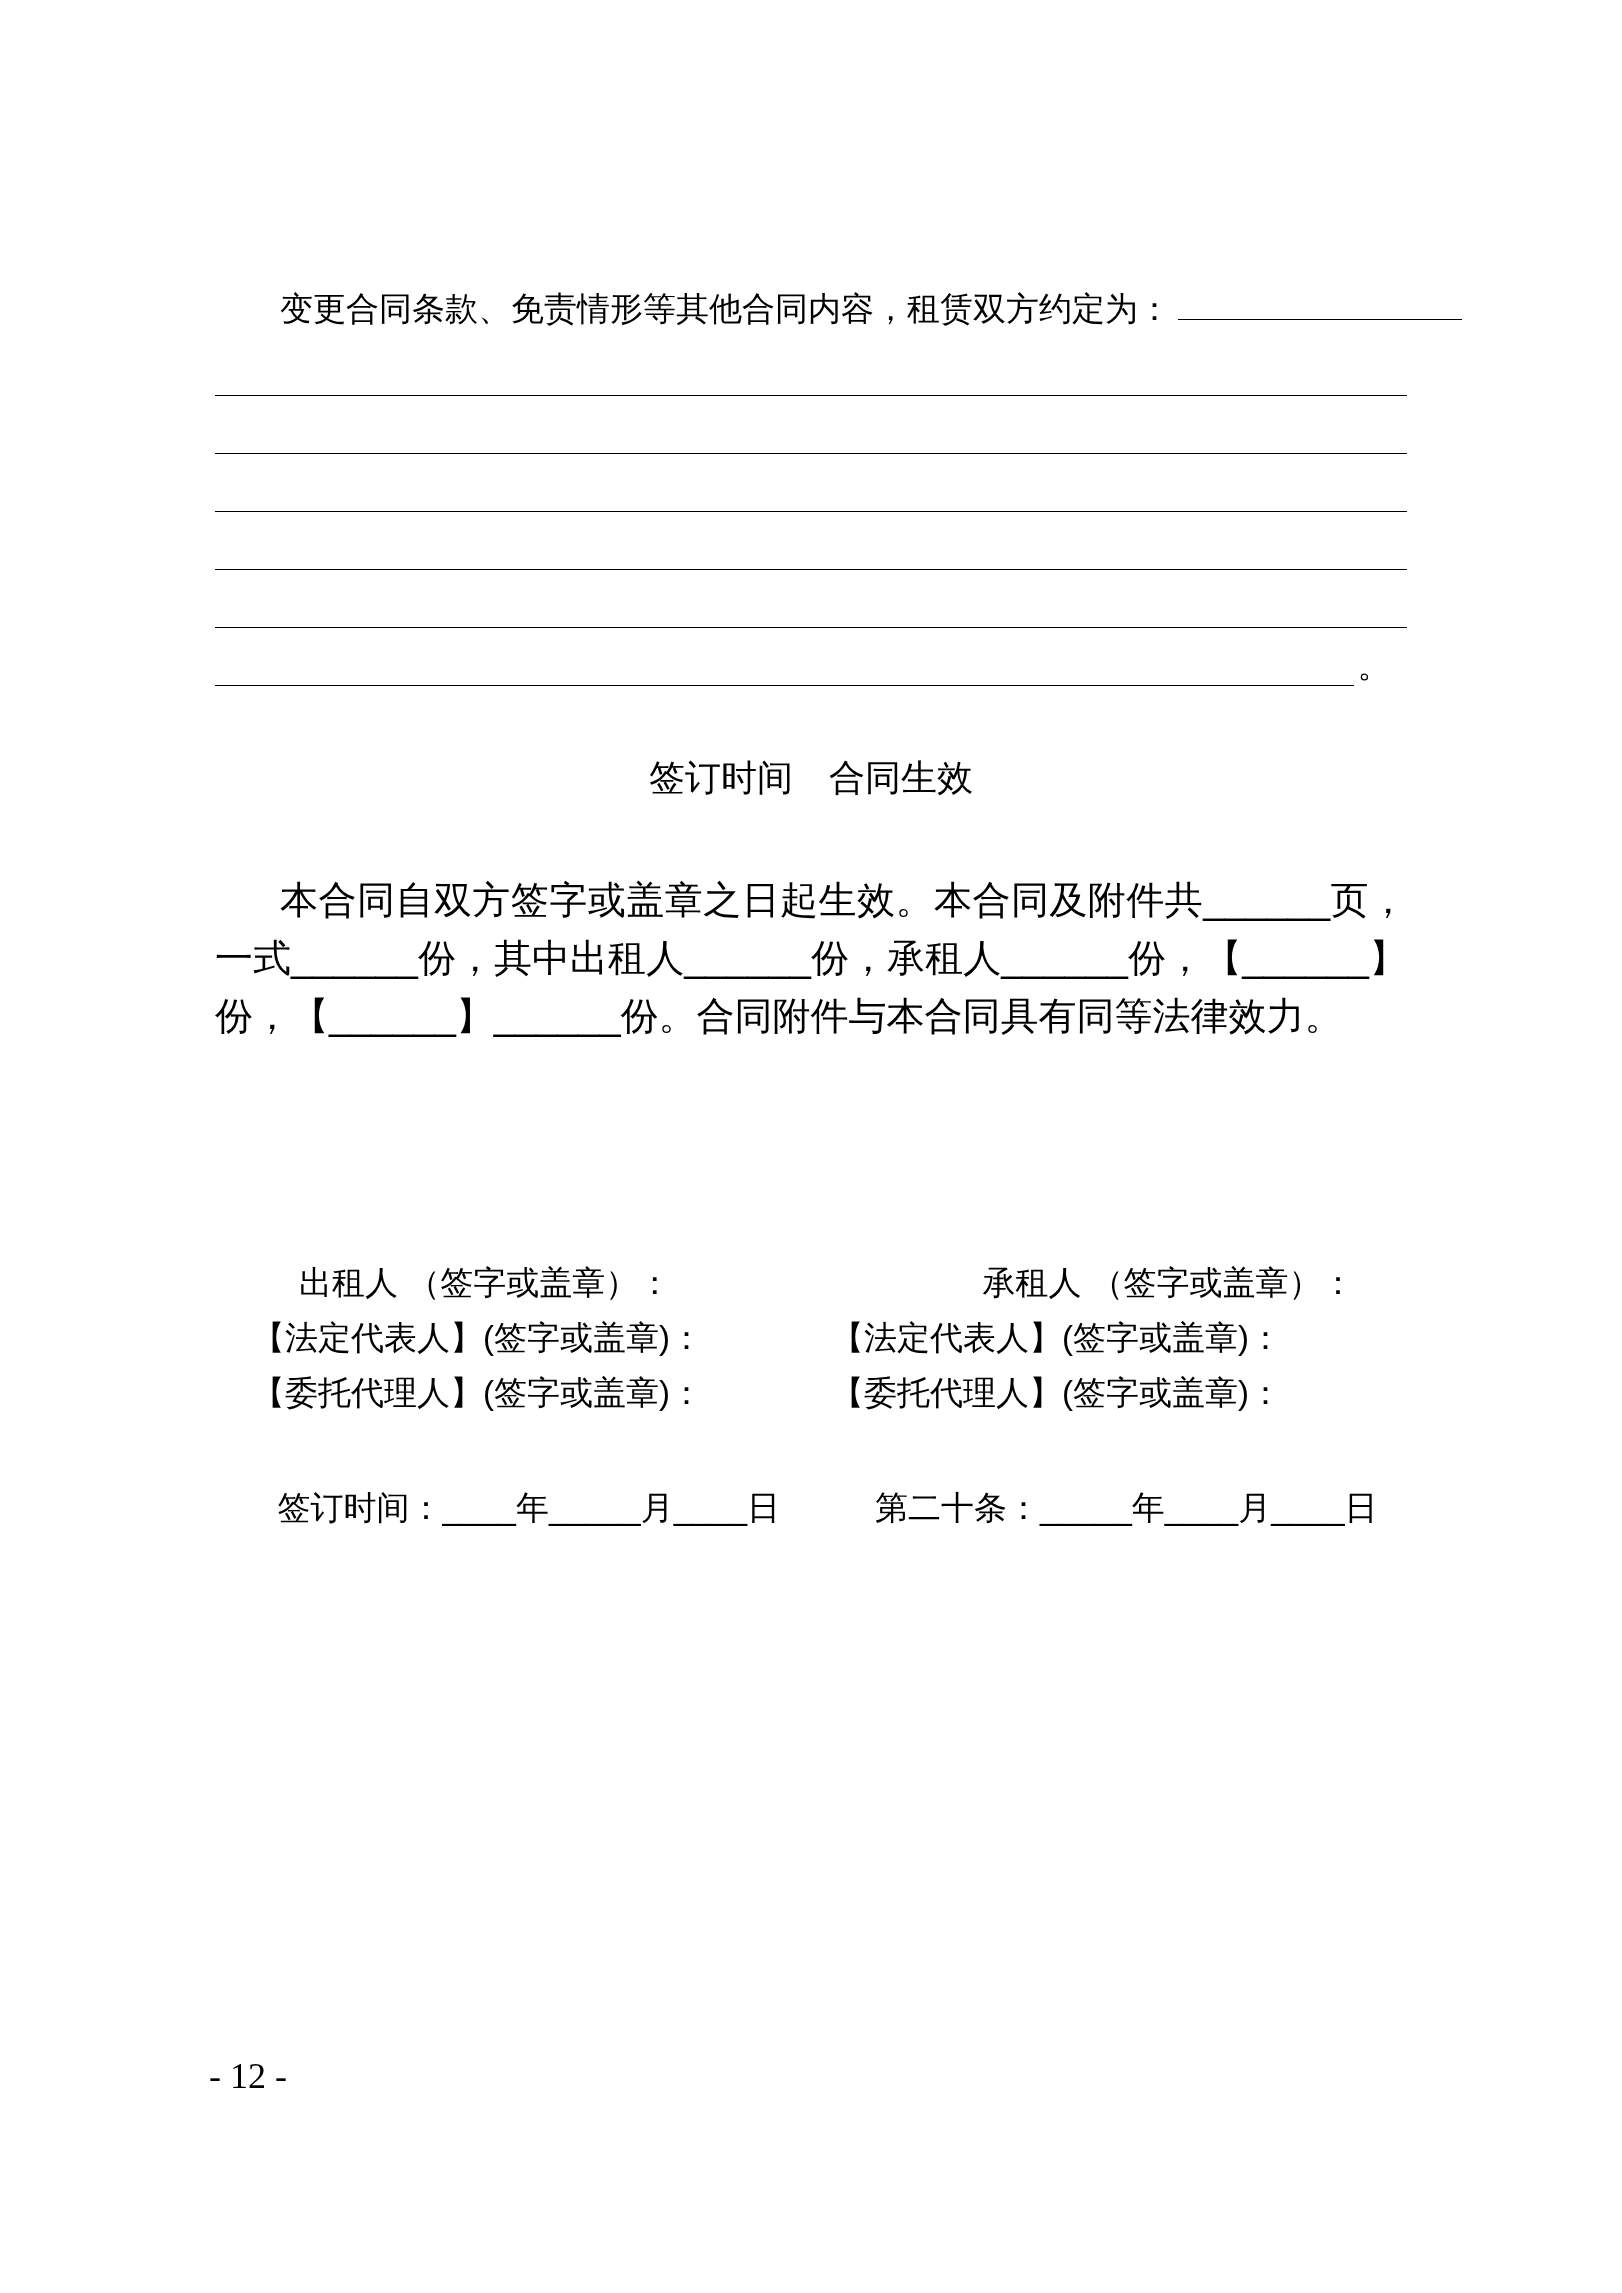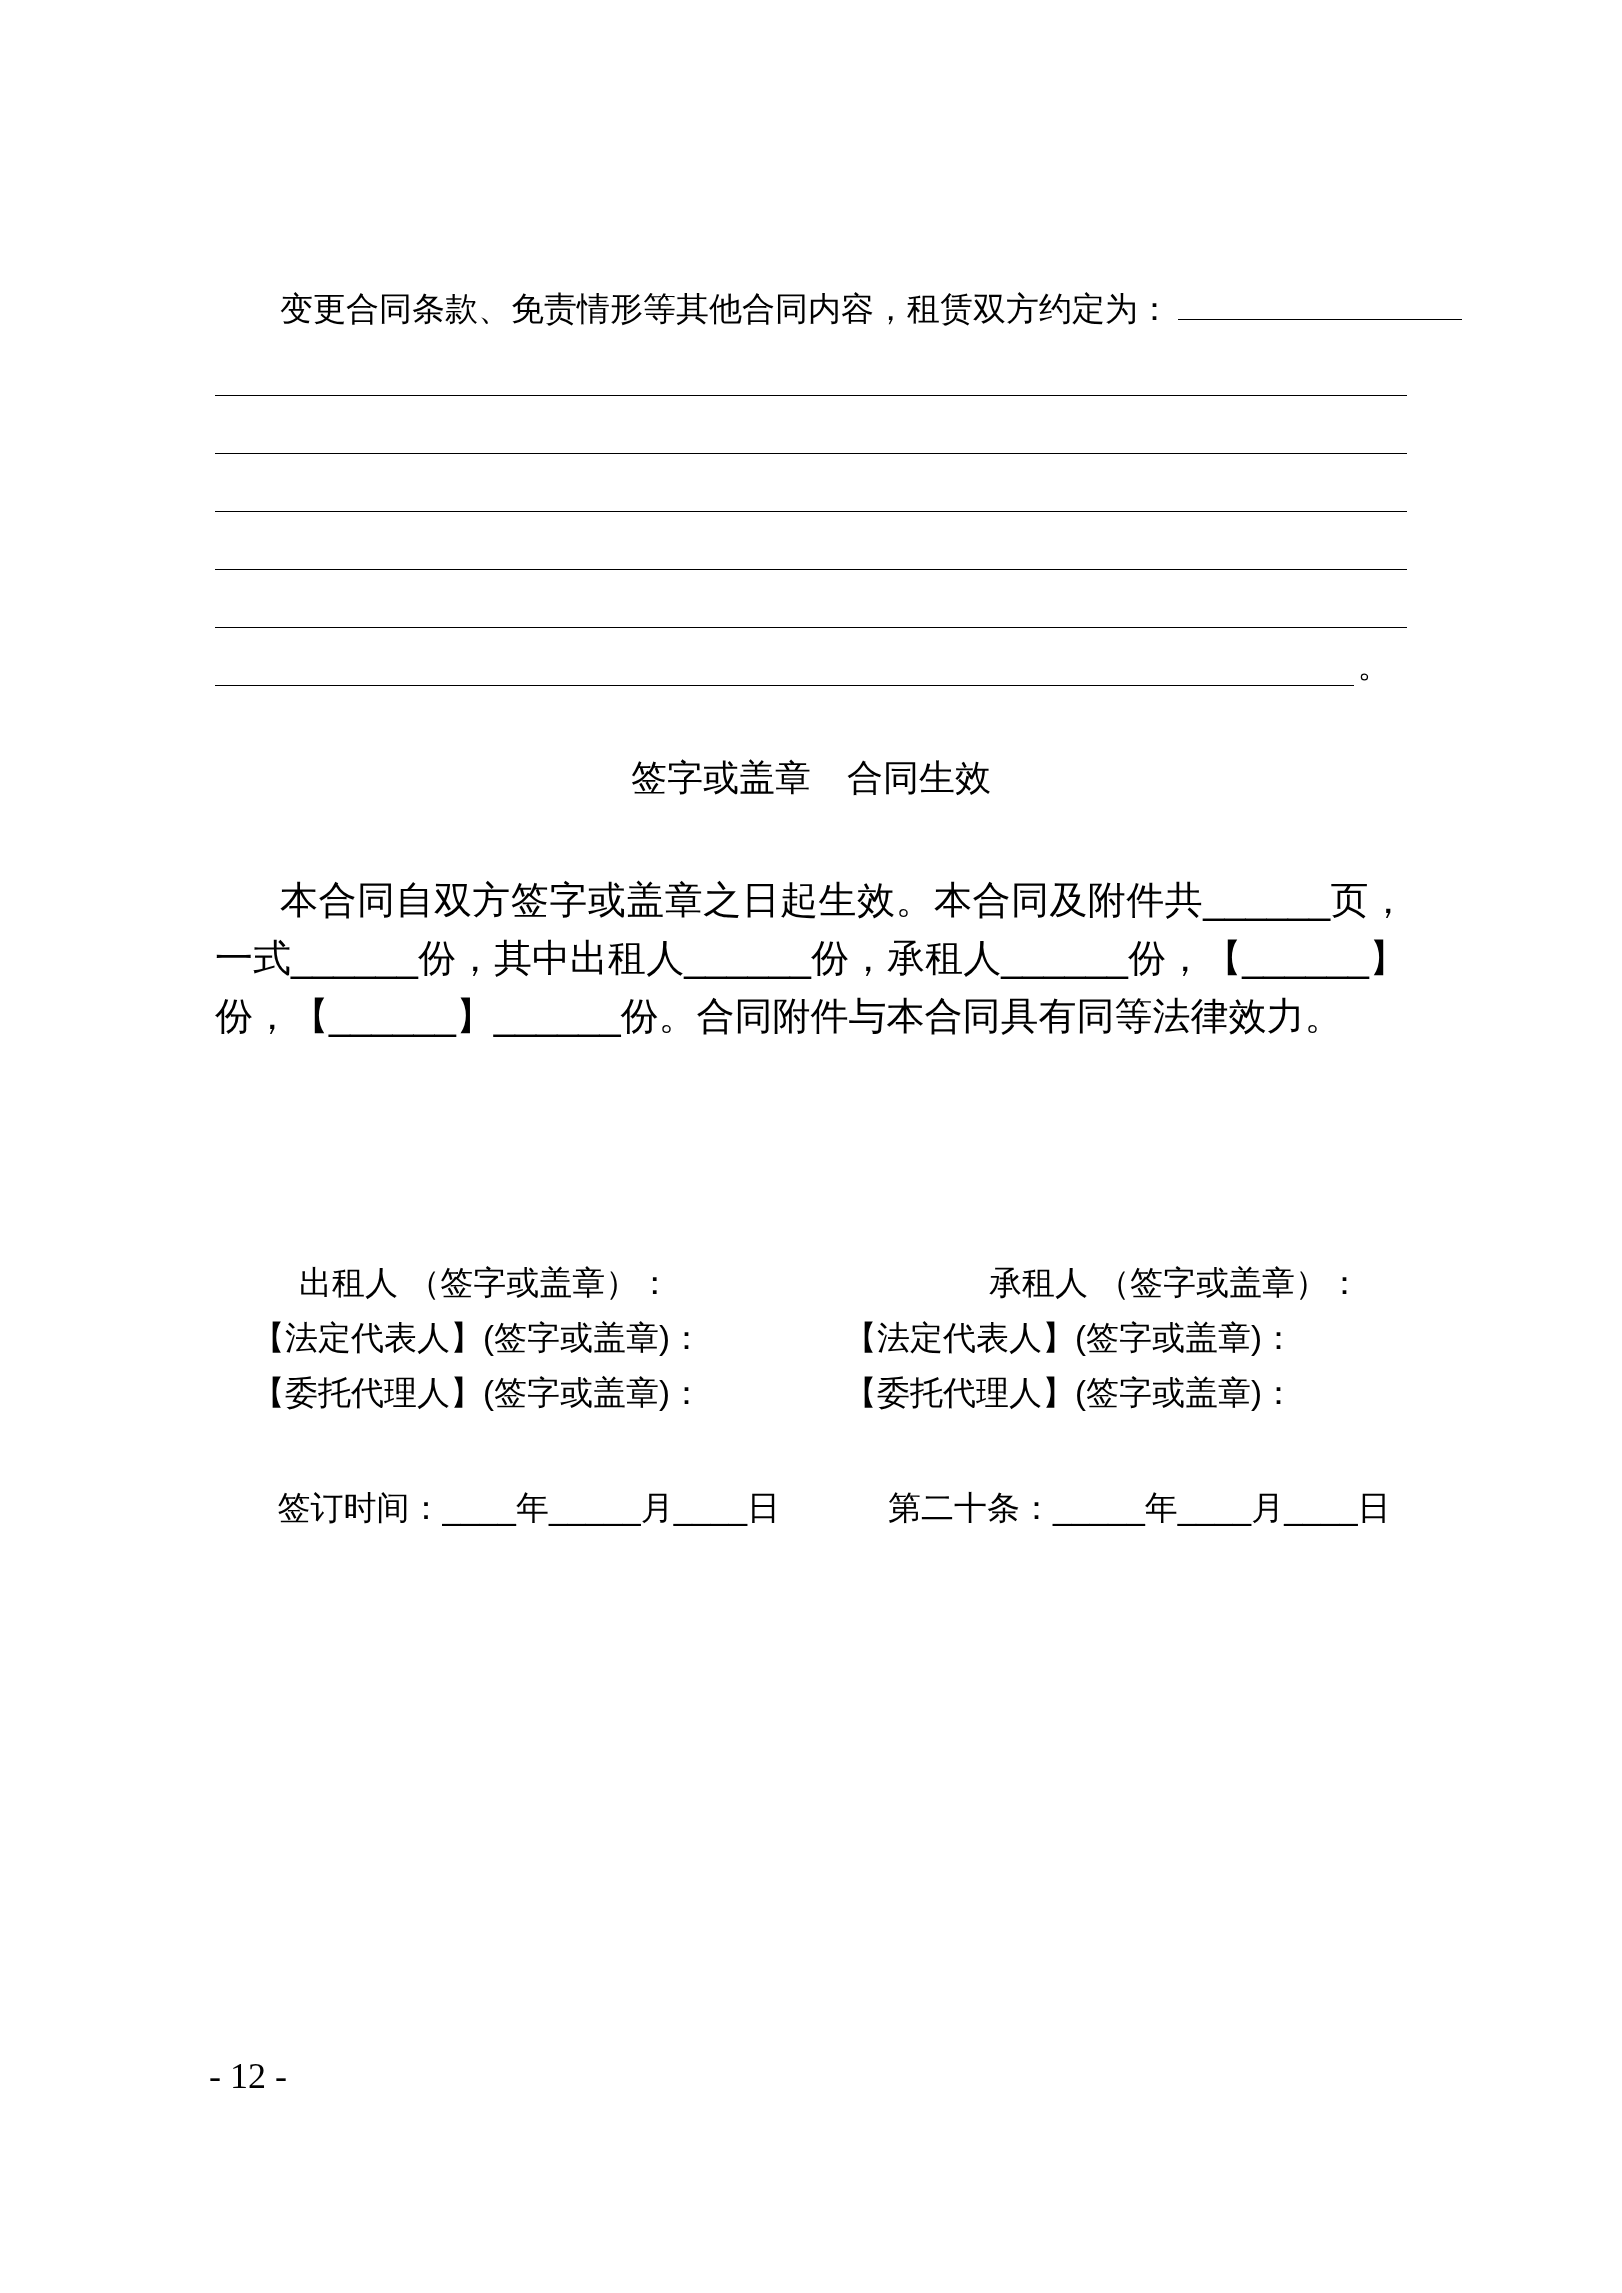--- a/index.html
+++ b/index.html
@@ -78,21 +78,20 @@
     position: absolute;
     left: 252px;
     top: 1255px;
     width: 1218px;
     font-size: 33px;
   }
   .sig-row {
     display: grid;
     grid-template-columns: 579px 1fr;
     line-height: 55px;
-    gap: 13px;
   }
   .indent-1 { padding-left: 47px; }
   .indent-2 { padding-left: 36px; text-align: center; }
   .indent-3 { padding-left: 25.5px; }
   .indent-4 { padding-left: 44px; }
   .date-row { margin-top: 60px; }
   .page-number {
     position: absolute;
     left: 209px;
     top: 2053px;
@@ -112,21 +111,21 @@
     <div class="ruled-line"></div>
     <div class="ruled-line"></div>
     <div class="ruled-line"></div>
     <div class="ruled-line"></div>
     <div class="ruled-line"></div>
     <div class="ruled-line-last">
       <span class="fill"></span>
       <span class="period">。</span>
     </div>
 
-    <h2 class="heading">签字或盖章　合同生效</h2>
+    <h2 class="heading">签订时间　合同生效</h2>
 
     <p class="body-para">本合同自双方签字或盖章之日起生效。本合同及附件共______页，一式______份，其中出租人______份，承租人______份，【______】　　　份，【______】______份。合同附件与本合同具有同等法律效力。</p>
 
   </div>
 
   <div class="sig-block">
     <div class="sig-row">
       <div class="cell indent-1">出租人 （签字或盖章）：</div>
       <div class="cell indent-2">承租人 （签字或盖章）：</div>
     </div>

